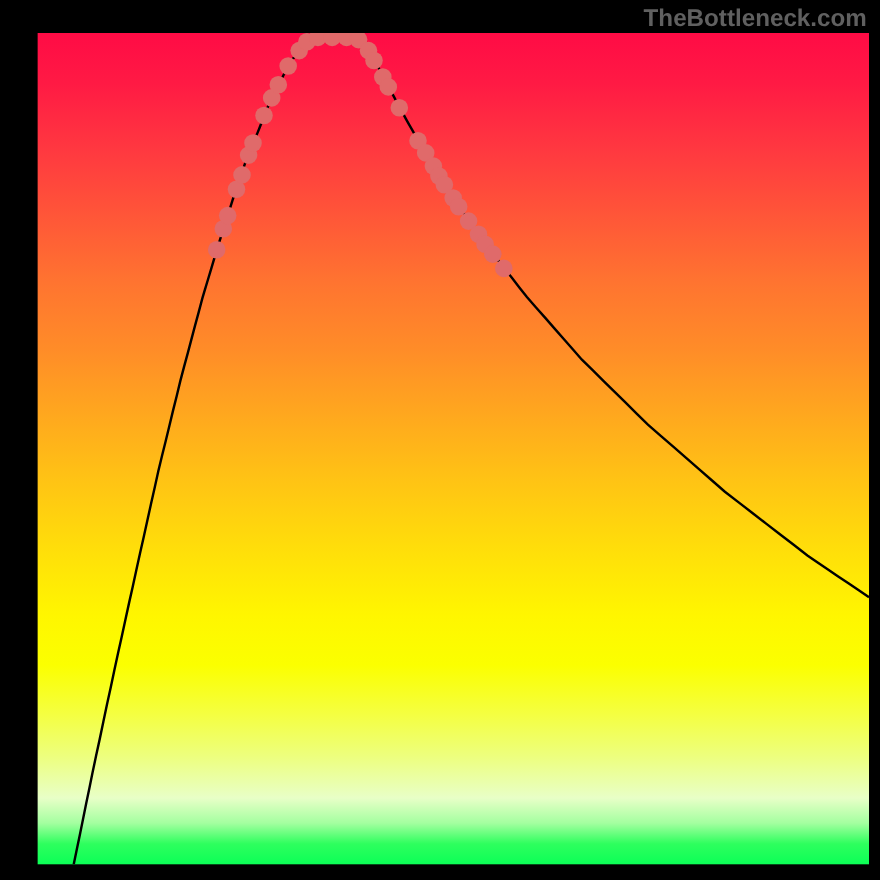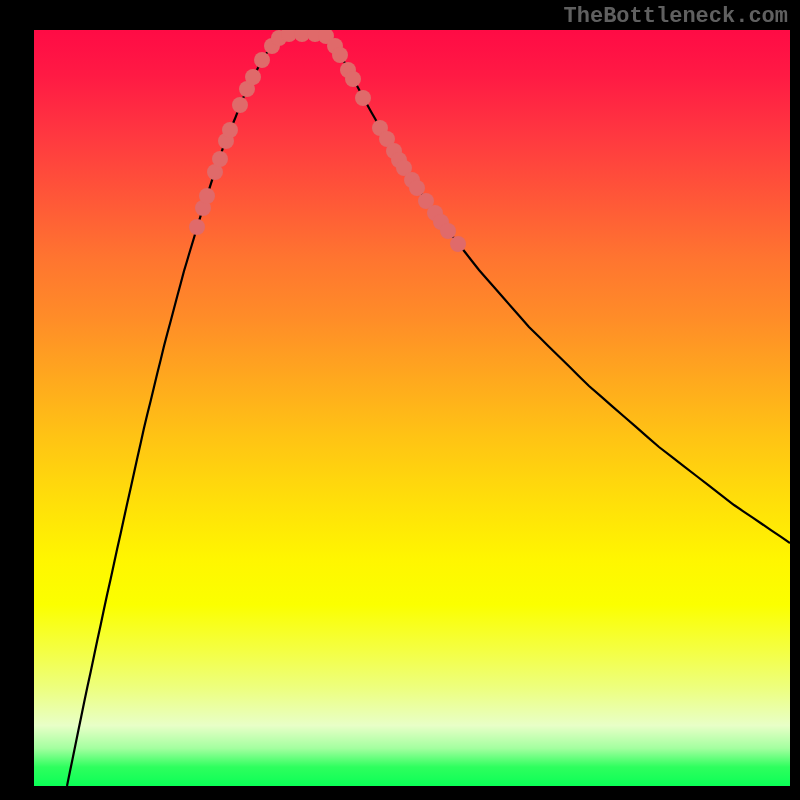--- a/index.html
+++ b/index.html
@@ -7,21 +7,21 @@
   .container {
     width: 800px;
     height: 800px;
     position: relative;
     background: #000;
   }
   .watermark {
     position: absolute;
     top: 4px;
     right: 12px;
-    font-family: Liberation Mono, monospace;
+    font-family: Liberation Sans, sans-serif;
     font-size: 22px;
     font-weight: bold;
     color: #606060;
     z-index: 10;
   }
   .plot-area {
     position: absolute;
     left: 34px;
     top: 30px;
     width: 756px;

